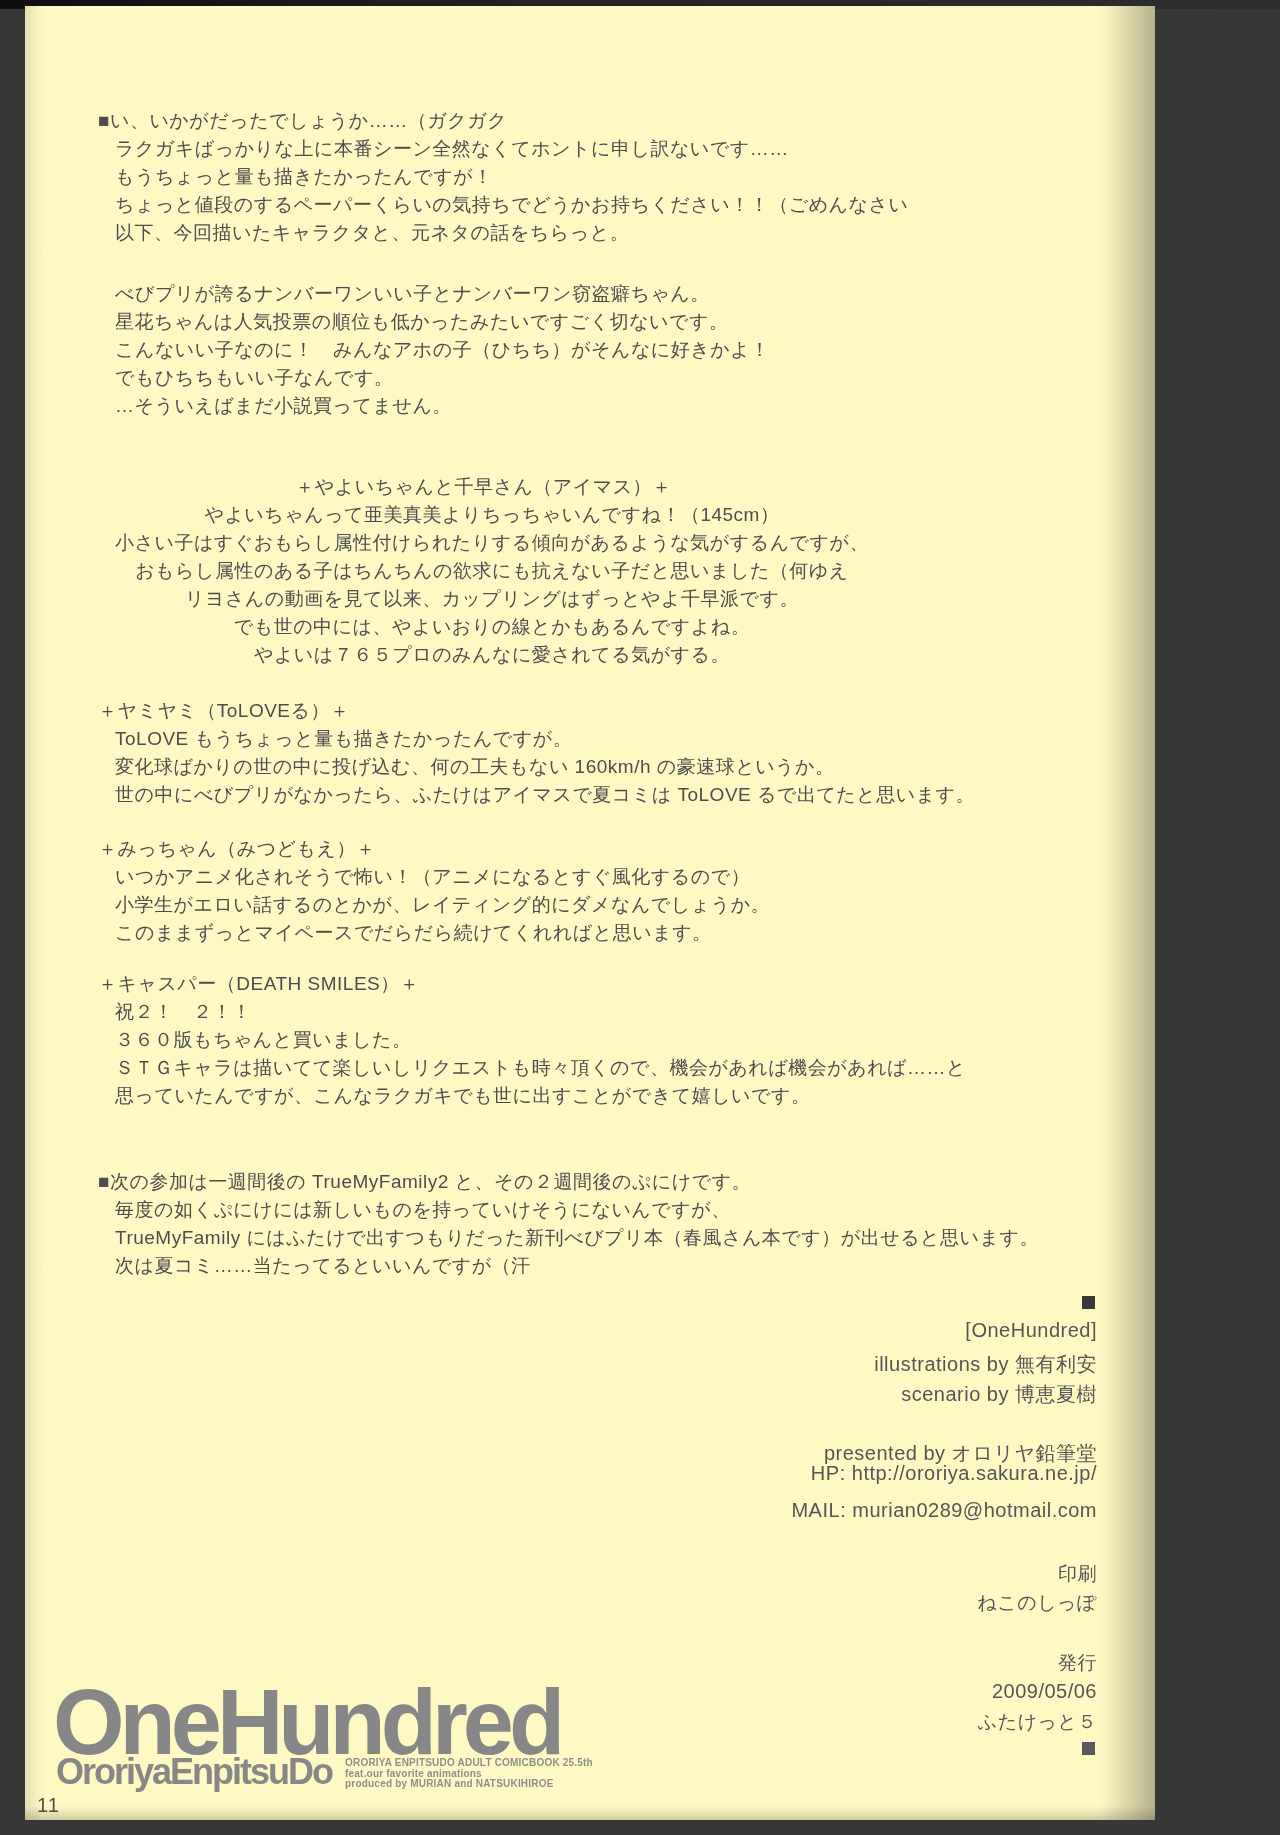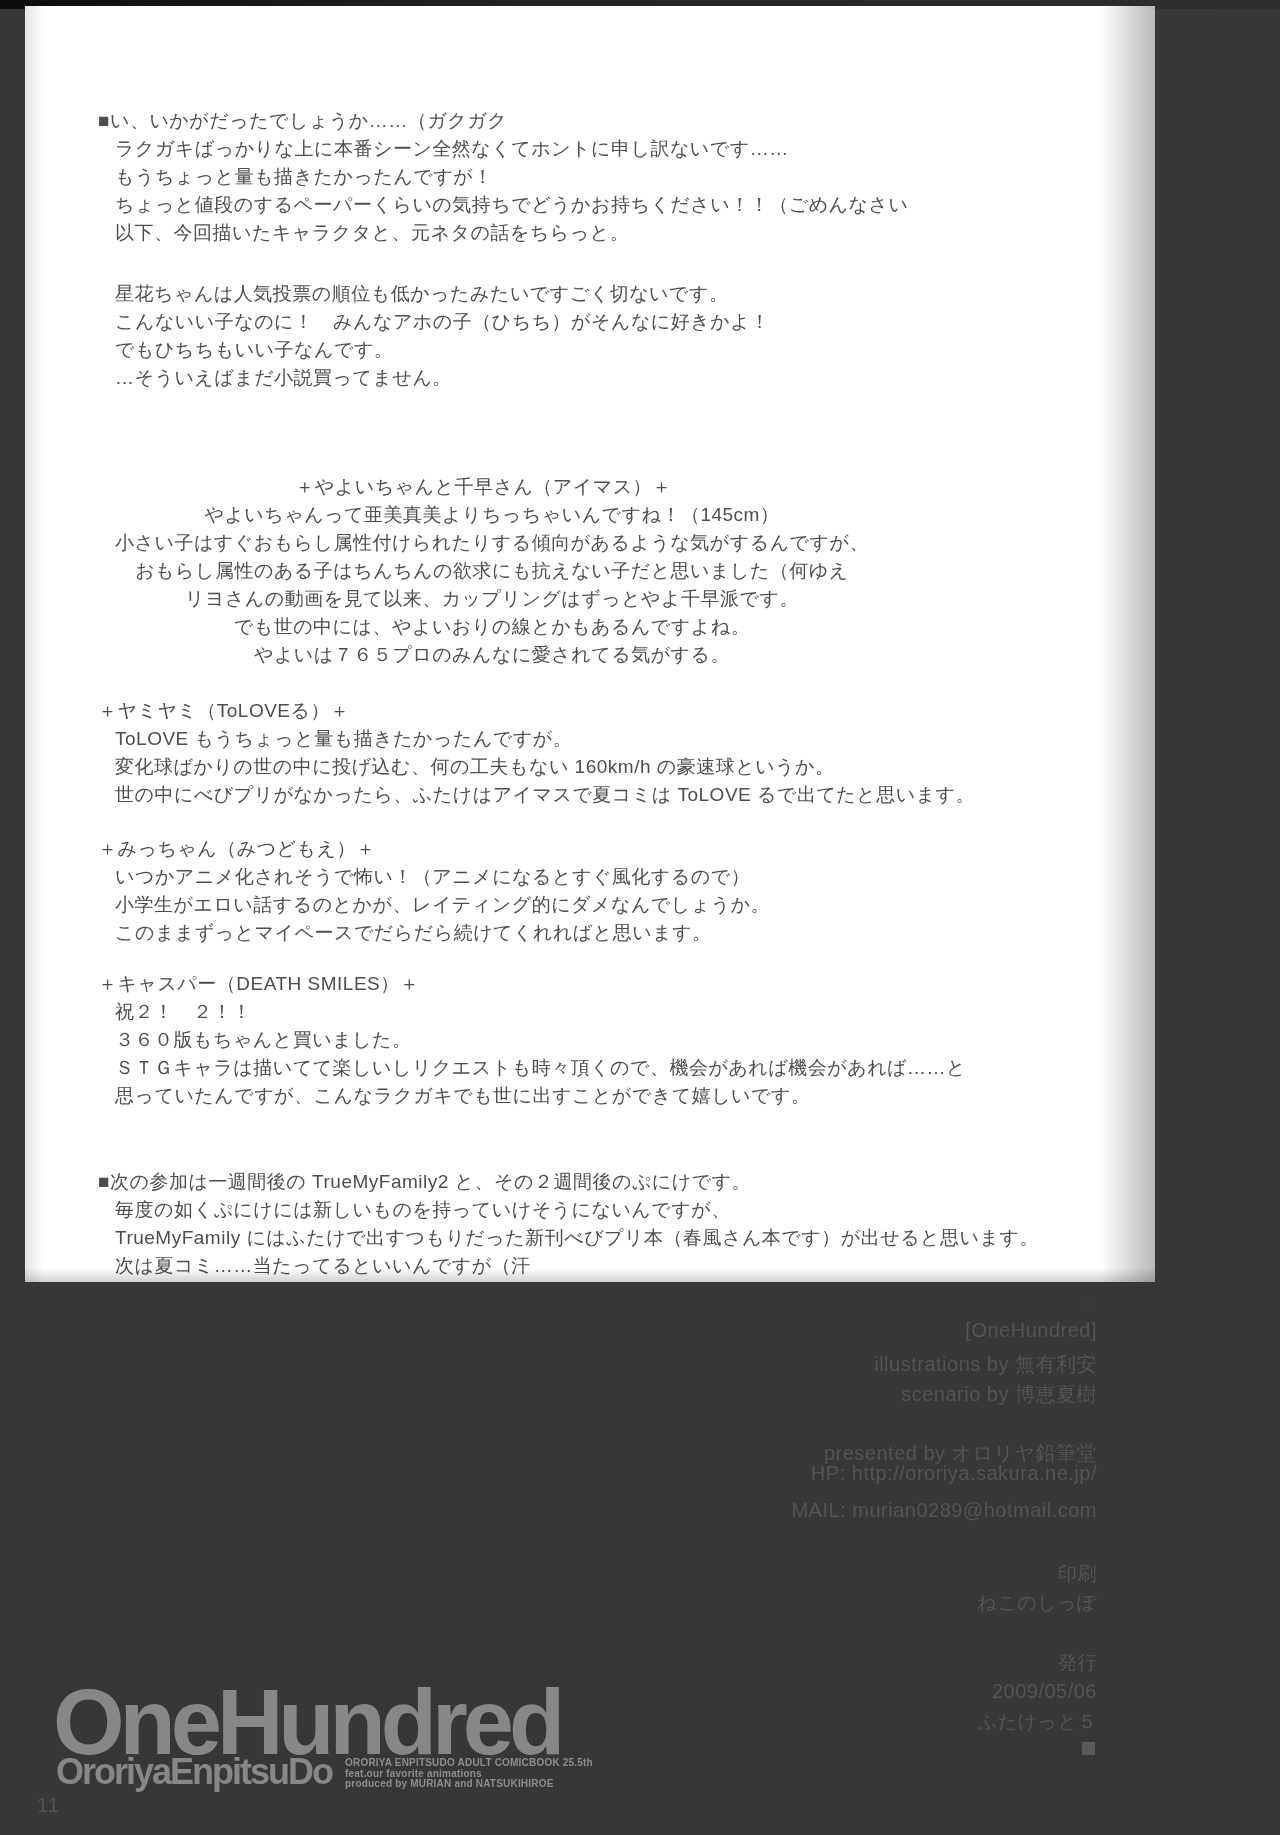--- a/index.html
+++ b/index.html
@@ -8,22 +8,22 @@
     background:#373737;
     overflow:hidden;
     font-family:"Liberation Sans","DejaVu Sans",sans-serif;
     position:relative;
   }
   .top-strip{
     position:absolute;left:0;top:0;width:1280px;height:9px;
     background:linear-gradient(to right,#0d0d0d,#222 40%,#2e2e2e);
   }
   .page{
-    position:absolute;left:25px;top:6px;width:1130px;height:1276px;
-    background:#ffffff;
+    position:absolute;left:25px;top:6px;width:1130px;height:1814px;
+    background:#fef9c3;
   }
   
   .page::before{
     content:"";position:absolute;left:0;top:0;width:18px;height:100%;
     background:linear-gradient(to right,rgba(0,0,0,0.10),rgba(0,0,0,0));
     pointer-events:none;
   }
   .page::after{
     content:"";position:absolute;right:0;top:0;width:55px;height:100%;
     background:linear-gradient(to left,rgba(0,0,0,0.28),rgba(0,0,0,0));
@@ -77,20 +77,21 @@
 
   <div class="block" style="top:101px;">
     <div class="txt">■い、いかがだったでしょうか……（ガクガク</div>
     <div class="txt indent">ラクガキばっかりな上に本番シーン全然なくてホントに申し訳ないです……</div>
     <div class="txt indent">もうちょっと量も描きたかったんですが！</div>
     <div class="txt indent">ちょっと値段のするペーパーくらいの気持ちでどうかお持ちください！！（ごめんなさい</div>
     <div class="txt indent">以下、今回描いたキャラクタと、元ネタの話をちらっと。</div>
   </div>
 
   <div class="block" style="top:274px;">
+    <div class="txt indent">べびプリが誇るナンバーワンいい子とナンバーワン窃盗癖ちゃん。</div>
     <div class="txt indent">星花ちゃんは人気投票の順位も低かったみたいですごく切ないです。</div>
     <div class="txt indent">こんないい子なのに！　みんなアホの子（ひちち）がそんなに好きかよ！</div>
     <div class="txt indent">でもひちちもいい子なんです。</div>
     <div class="txt indent">…そういえばまだ小説買ってません。</div>
   </div>
 
   <div class="block" style="top:467px;text-align:center;">
     <div class="txt">＋やよいちゃんと千早さん（アイマス）＋</div>
     <div class="txt indent">やよいちゃんって亜美真美よりちっちゃいんですね！（145cm）</div>
     <div class="txt indent">小さい子はすぐおもらし属性付けられたりする傾向があるような気がするんですが、</div>

